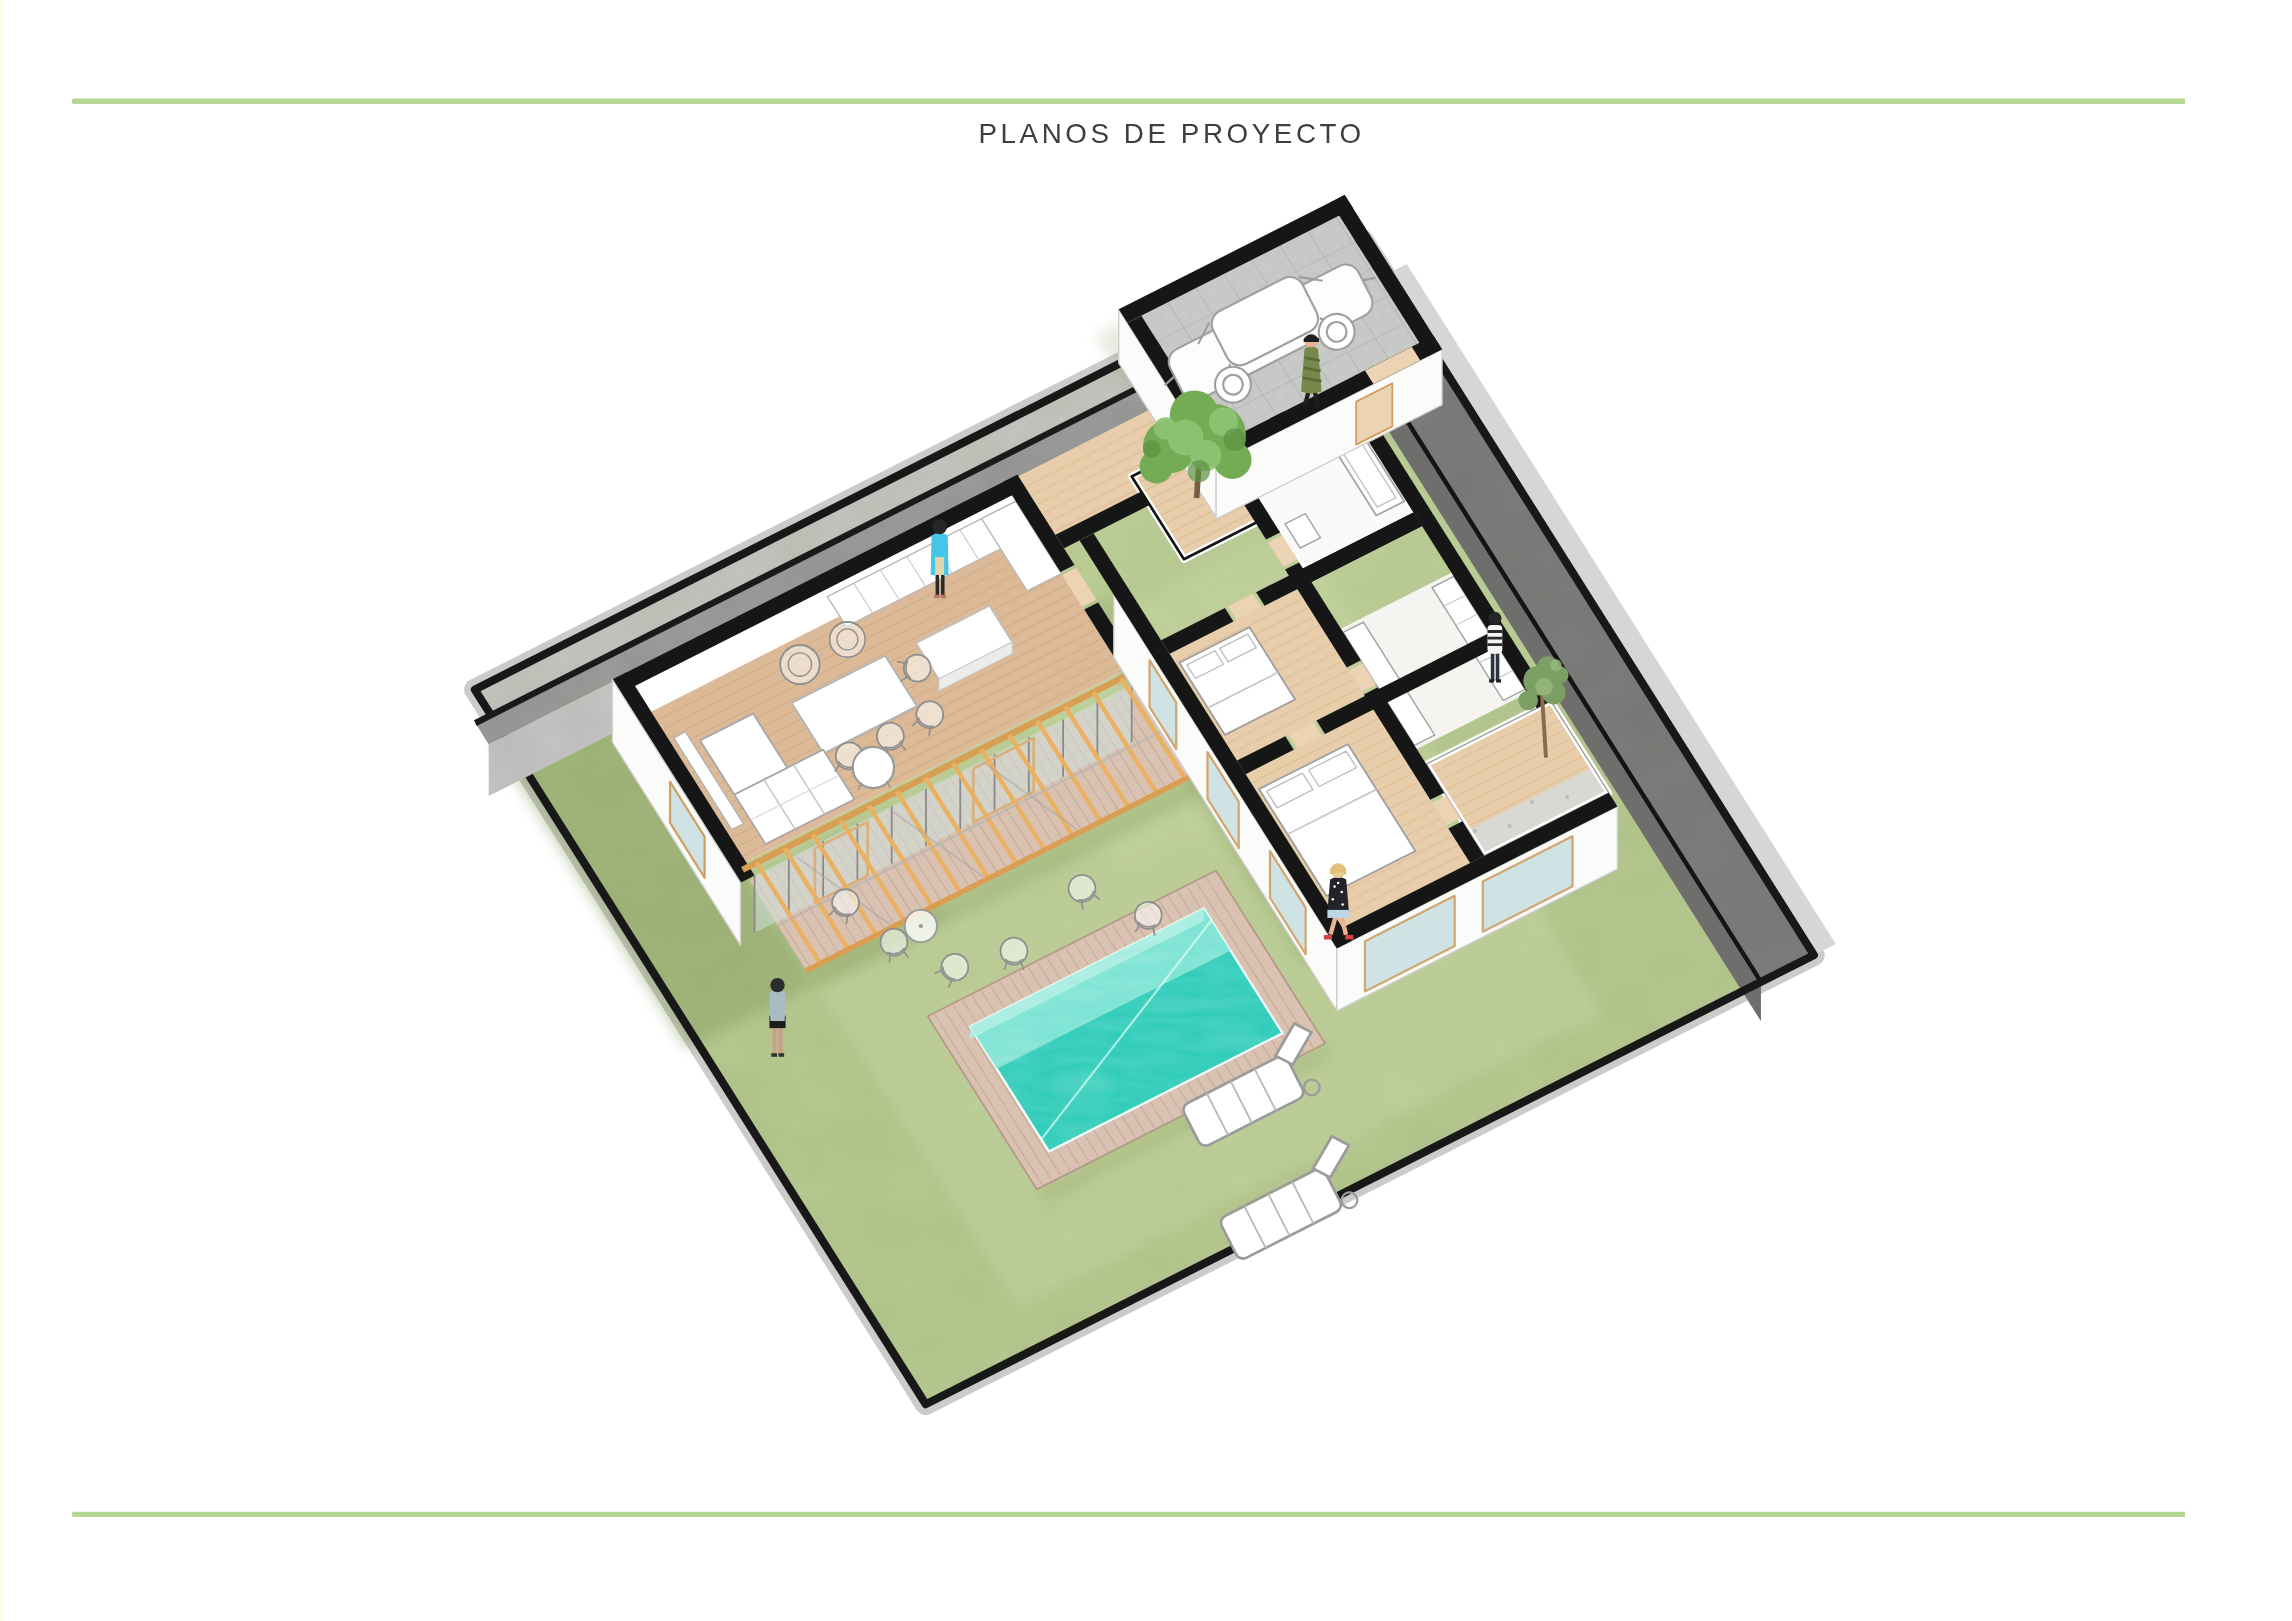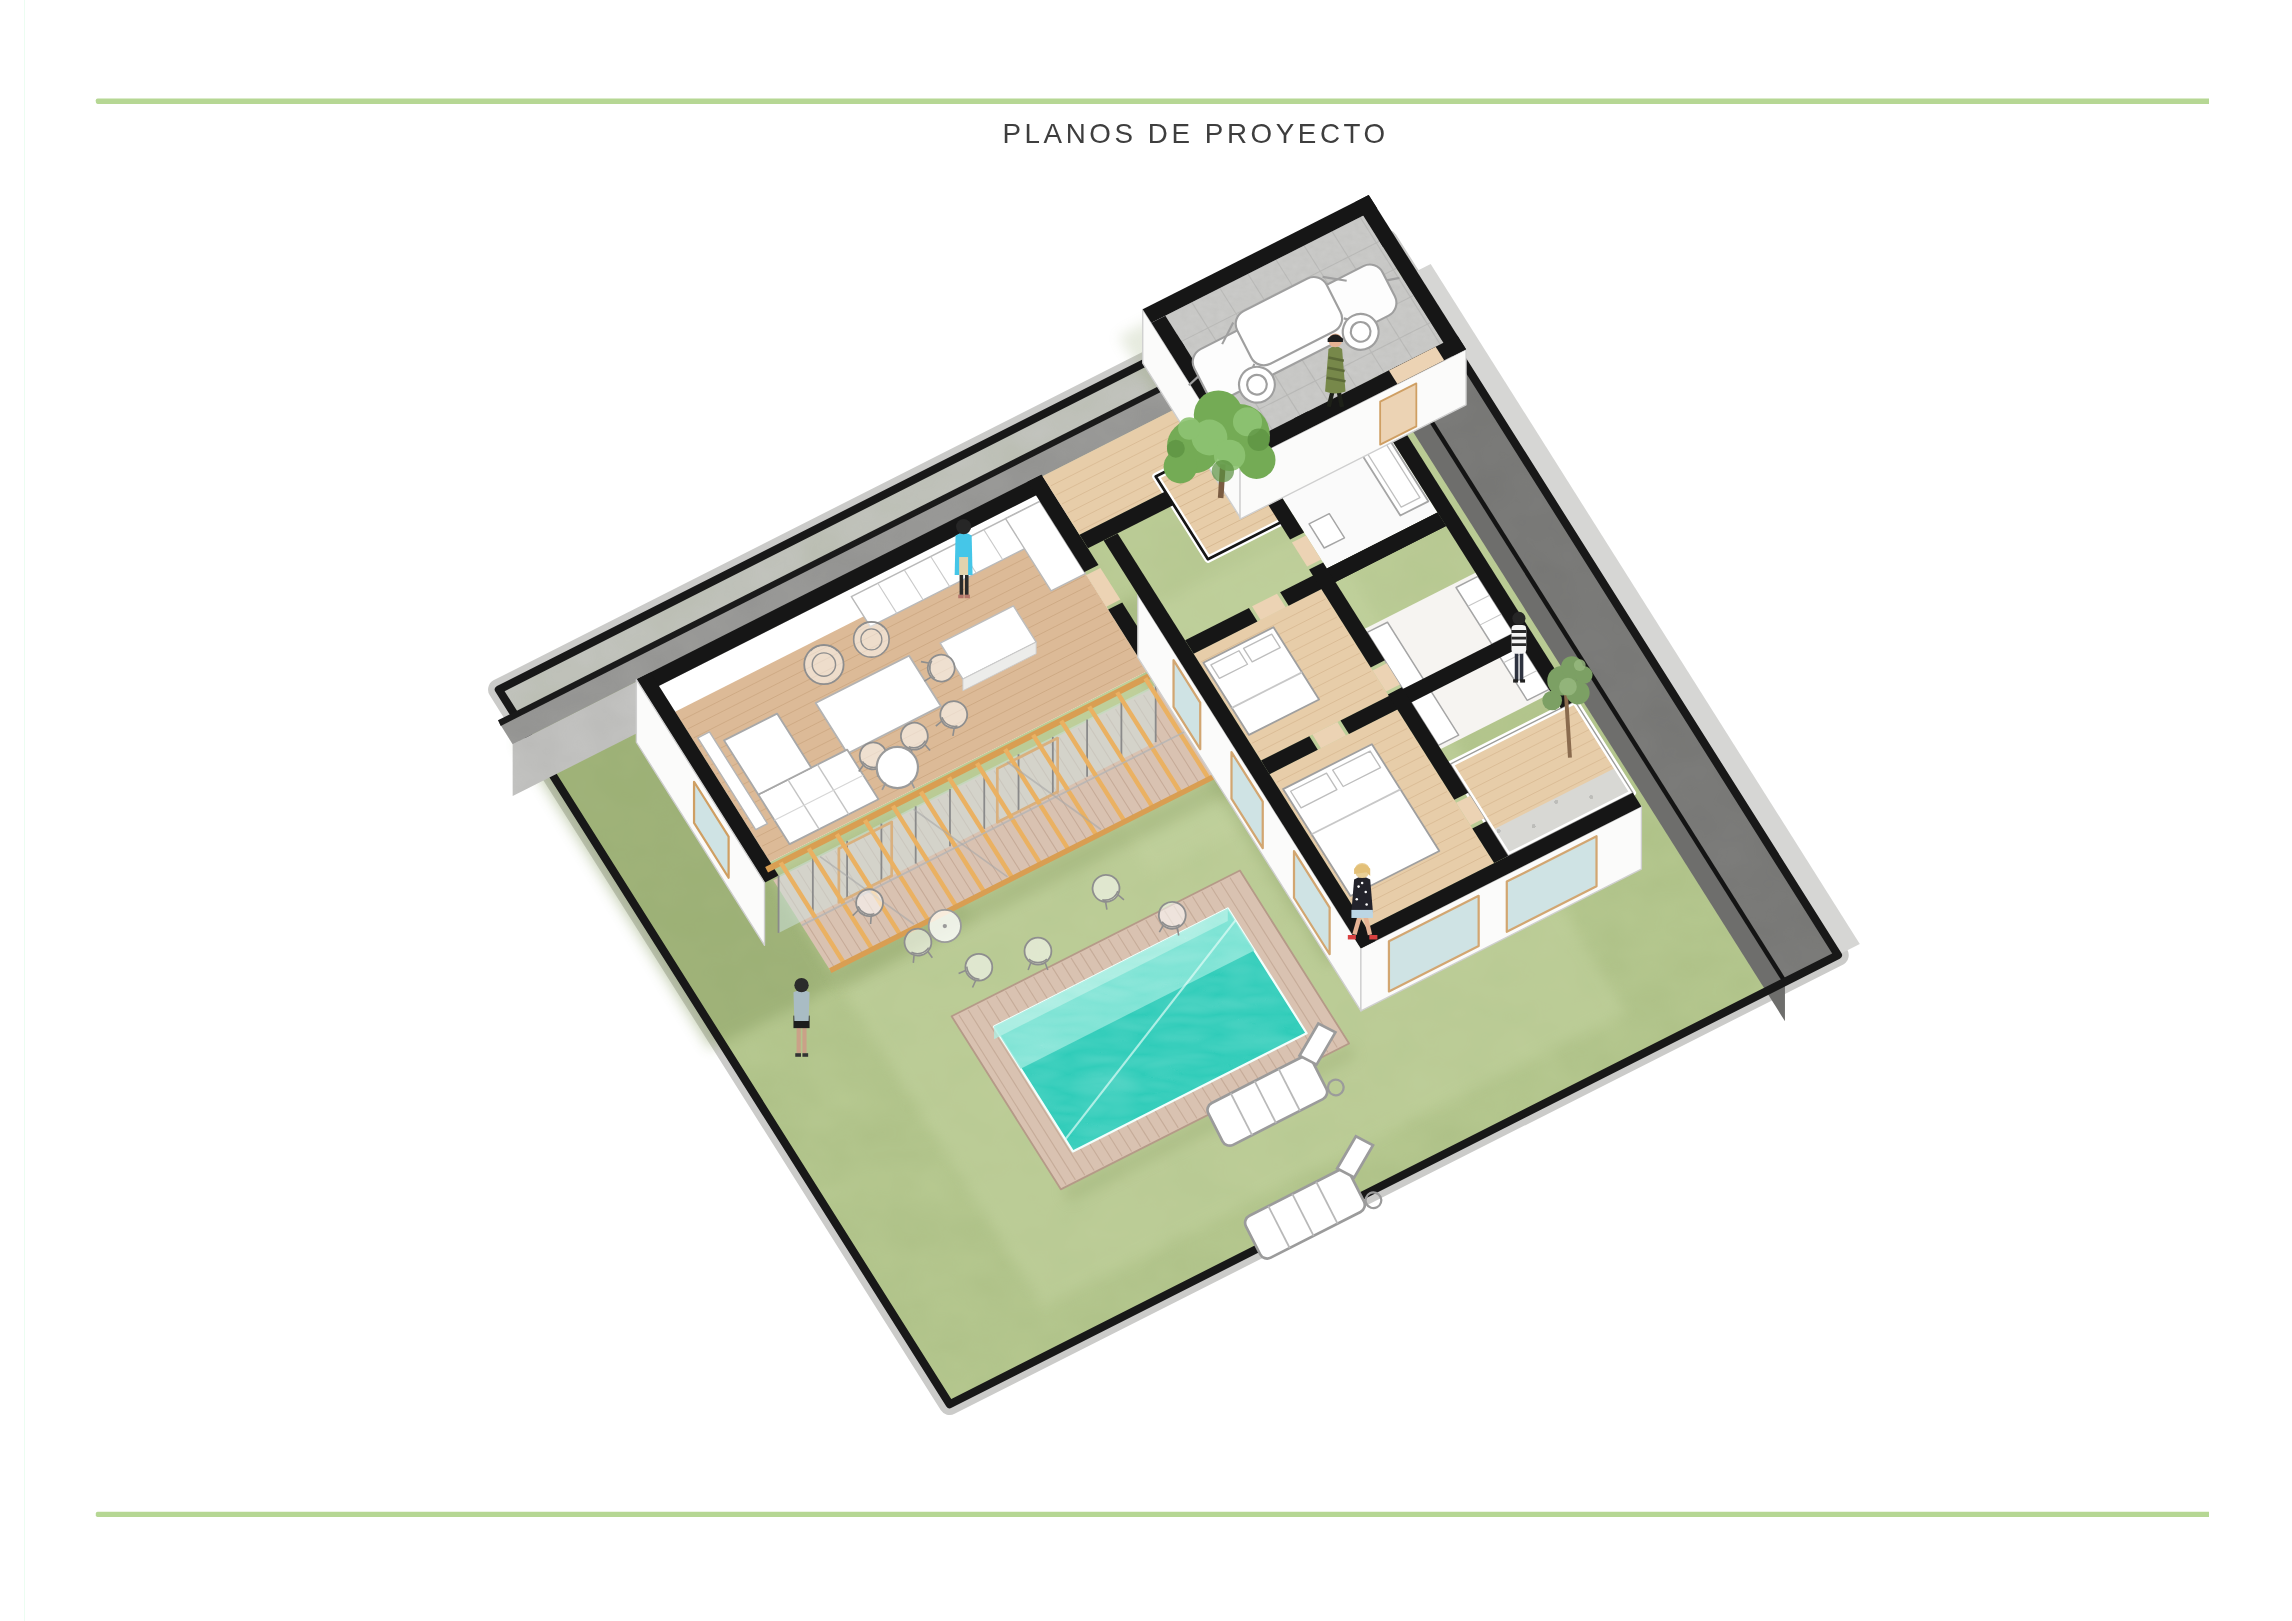--- a/index.html
+++ b/index.html
@@ -1,17 +1,17 @@
 <!DOCTYPE html>
 <html style="font-size:14.3px"><head>
 <meta charset="utf-8">
 <style>
   html,body{margin:0;padding:0;background:#ffffff;}
   body{font-family:"Liberation Sans", sans-serif;}
-  .page{position:relative;width:2185px;height:1621px;background:#86efac;overflow:hidden;margin-left:24px;}
+  .page{position:relative;width:2185px;height:1621px;background:#fde047;overflow:hidden;}
   svg text.title{font-family:"Liberation Sans",sans-serif;font-size:31px;letter-spacing:4px;fill:#3e3e3e;}
 </style>
 </head>
 <body>
 
 <div class="page">
 <svg id="fig" width="2293" height="1621" viewBox="0 0 2560 1810" xmlns="http://www.w3.org/2000/svg">
 
   <defs>
     <filter id="soft" x="-40%" y="-40%" width="180%" height="180%">

